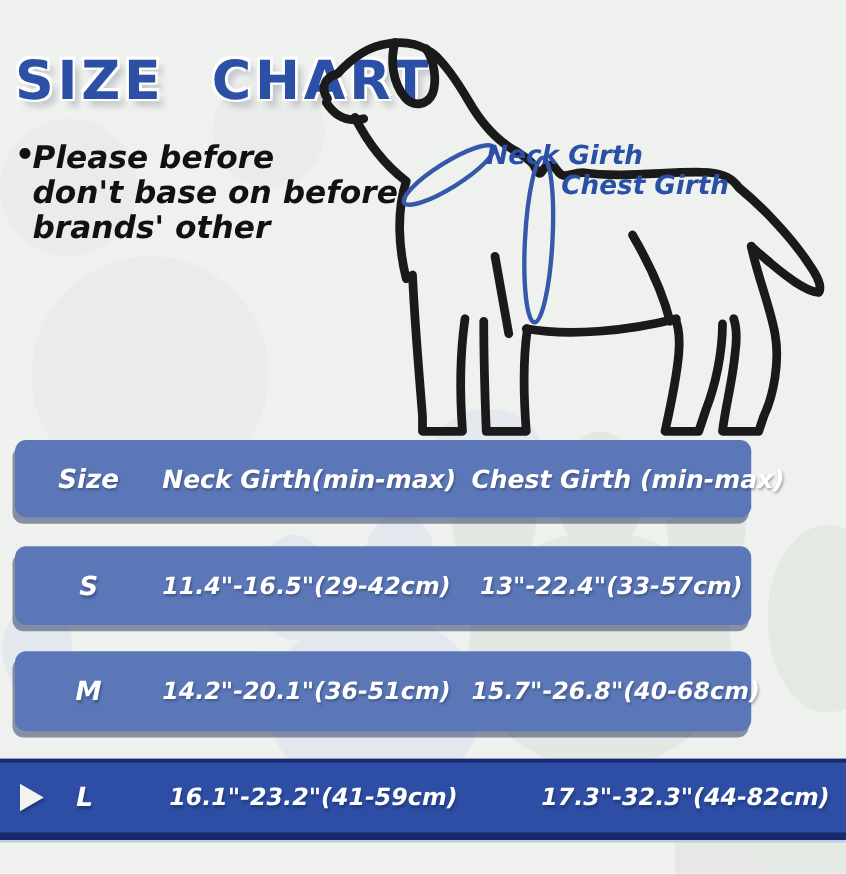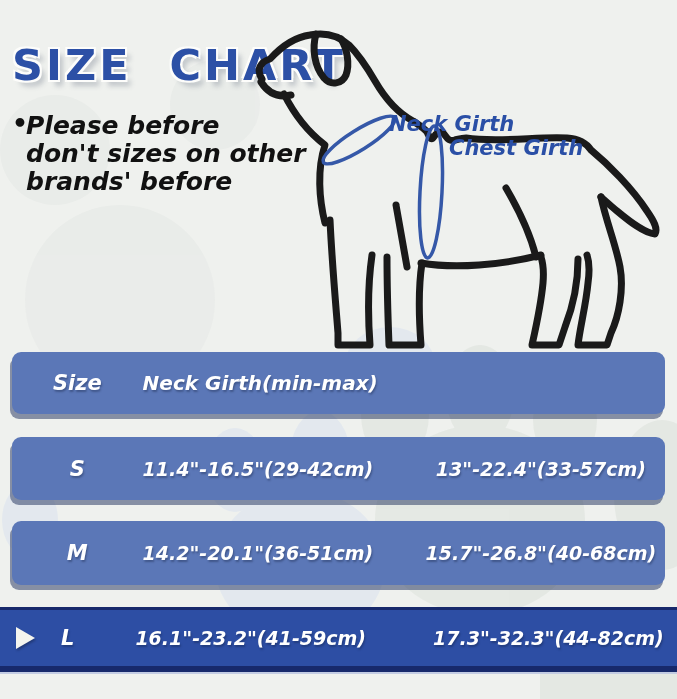--- a/index.html
+++ b/index.html
@@ -34,21 +34,21 @@
   .dog-wrap svg{display:block; width:430px; height:330px;}
   .girth-label{
     position:absolute; font-size:21px; font-weight:bold; font-style:italic;
     color:#2a4fa6; white-space:nowrap;
   }
   .label-neck{left:389px; top:68px;margin-top:44px;}
   .label-chest{left:449px; top:136px;}
 
   
   .row{
-    position:absolute; left:12px; width:653px;
+    position:absolute; left:12px; width:589px;
     display:flex; align-items:center;
     background:#5b77b7; border-radius:9px;
     box-shadow:-2px 5px 0 rgba(30,45,90,0.5);
     color:#ffffff; font-weight:bold; font-style:italic;
     text-shadow:1px 2px 2px rgba(15,25,55,0.35);
     box-sizing:border-box;
   }
   .row .c-size {flex:0 0 20%; text-align:center; font-size:21px;}
   .row .c-neck {flex:0 0 42%; text-align:left; font-size:19px; white-space:nowrap;}
   .row .c-chest{flex:0 0 38%; text-align:center; font-size:19px; white-space:nowrap;}
@@ -96,22 +96,22 @@
       <ellipse cx="30" cy="520" rx="28" ry="38"></ellipse>
       <ellipse cx="390" cy="365" rx="45" ry="38"></ellipse>
     </g>
   </svg>
 
   <h1 class="title">SIZE CHART</h1>
 
   <div class="note">
     <span class="bullet">•</span>
     <span class="line">Please before</span>
-    <span class="line">don't sizes on other</span>
-    <span class="line">brands' before</span>
+    <span class="line">don't base on before</span>
+    <span class="line">brands' other</span>
   </div>
 
   <div class="dog-wrap">
     <svg viewBox="0 0 430 330">
       <g fill="none" stroke="#1a1a1a" stroke-width="7" stroke-linecap="round" stroke-linejoin="round">
         <path d="M 14,57 C 8,48 12,40 22,37 C 33,25 47,15 62,13 C 77,10 91,14 101,23
                  C 112,34 120,47 127,59 C 138,78 150,91 165,99 C 171,103 176,106 179,110
                  C 181,114 182,118 185,116 C 188,111 192,108 196,112 C 199,116 201,120 207,118
                  C 211,117 214,116 218,116 C 252,121 292,114 319,116 C 333,117 339,122 343,128
                  C 360,142 384,166 399,189 C 406,199 410,207 407,212 C 396,211 381,199 369,189
@@ -134,20 +134,21 @@
         <ellipse cx="183" cy="170" rx="11" ry="66" transform="rotate(3 183 170)"></ellipse>
       </g>
     </svg>
   </div>
   <div class="girth-label label-neck">Neck Girth</div>
   <div class="girth-label label-chest">Chest Girth</div>
 
   <div class="row row-header">
     <span class="c-size">Size</span>
     <span class="c-neck">Neck Girth(min-max)</span>
+    <span class="c-chest">Chest Girth (min-max)</span>
   </div>
 
   <div class="row row-s">
     <span class="c-size">S</span>
     <span class="c-neck">11.4"-16.5"(29-42cm)</span>
     <span class="c-chest">13"-22.4"(33-57cm)</span>
   </div>
 
   <div class="row row-m">
     <span class="c-size">M</span>

